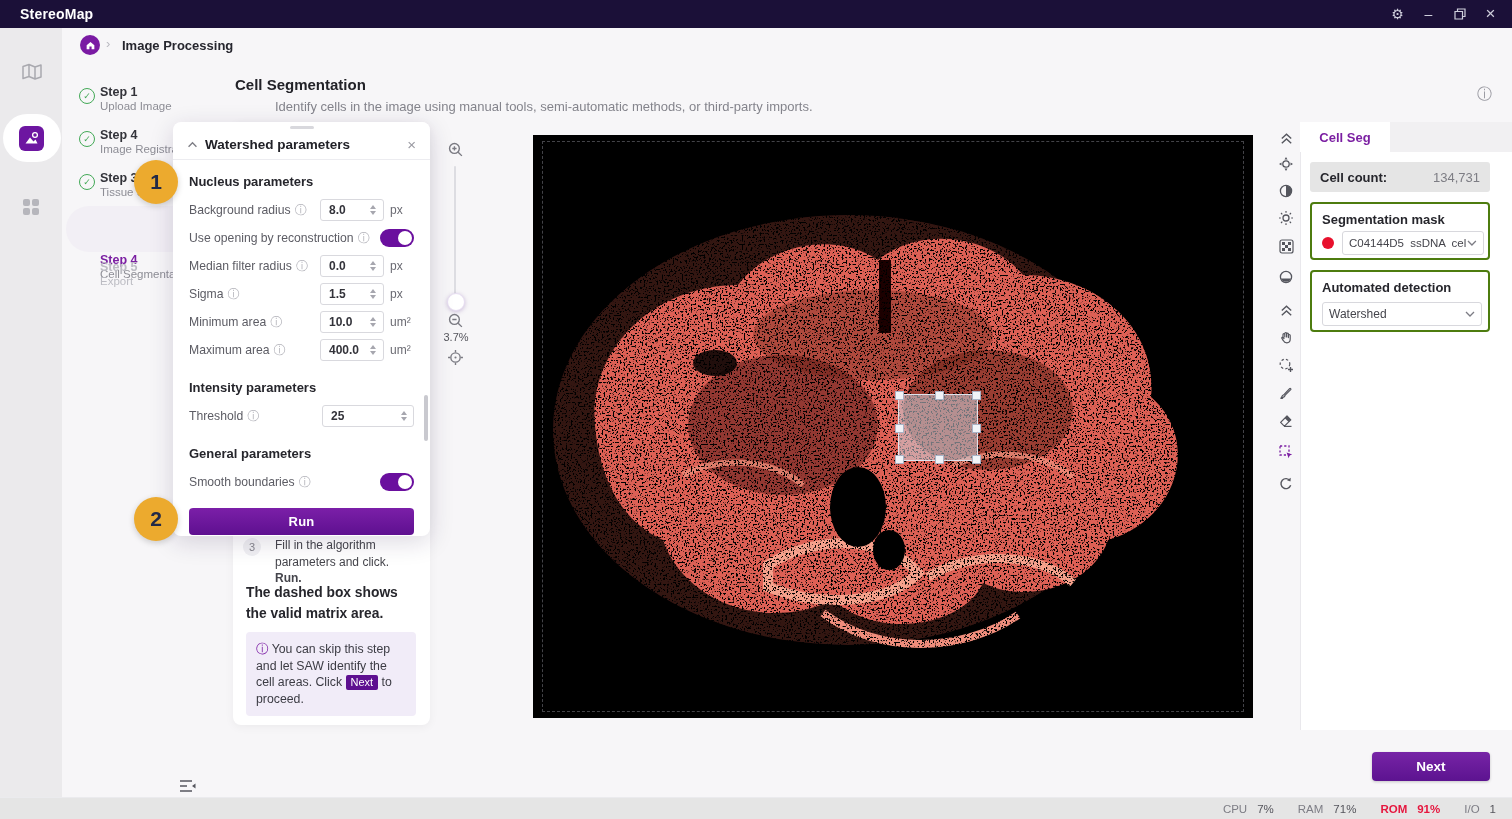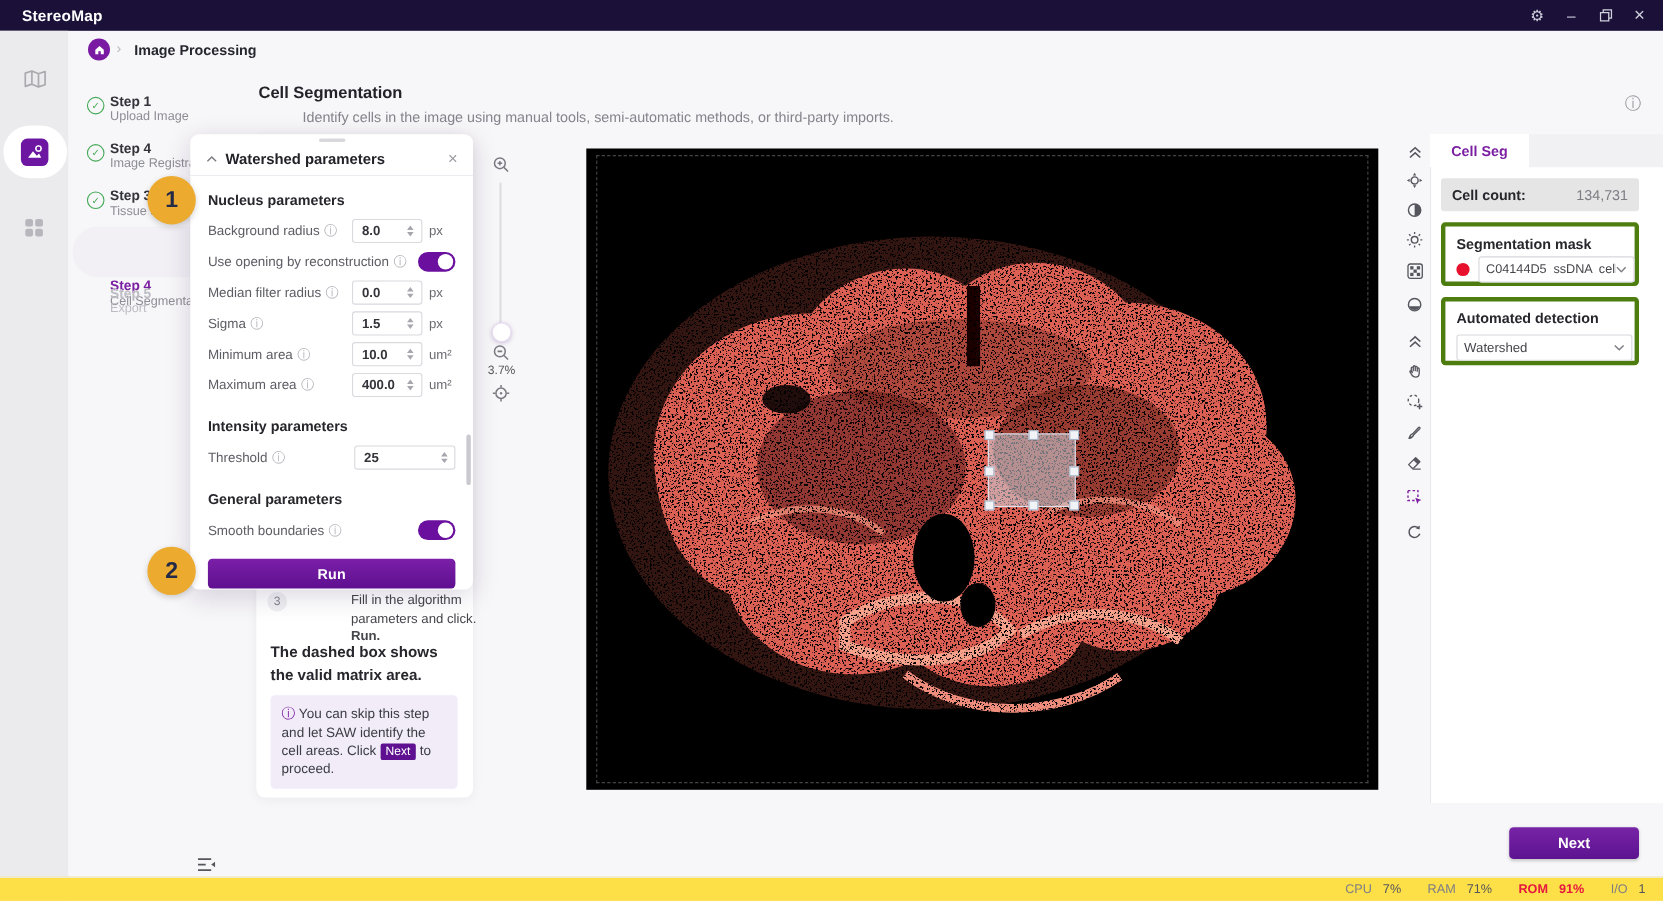--- a/index.html
+++ b/index.html
@@ -76,54 +76,54 @@
   .unit{font-size:12px;color:#6a6a72;width:24px;}
   .toggle{width:34px;height:18px;border-radius:9px;background:#6a0f9e;position:relative;}
   .toggle .knob{position:absolute;right:2px;top:2px;width:14px;height:14px;border-radius:50%;background:#fff;}
   .run-btn{margin-top:12px;height:27px;border-radius:4px;background:linear-gradient(180deg,#7b1fa8,#5e1090);
     color:#fff;font-size:13px;display:flex;align-items:center;justify-content:center;font-weight:bold;letter-spacing:.2px;}
   .dlg-scrollbar{position:absolute;right:2px;top:273px;width:4px;height:46px;border-radius:2px;background:#c9c9cf;}
 
   
   .guide{left:233px;top:122px;width:197px;height:603px;background:#fff;border-radius:8px;box-shadow:0 2px 10px rgba(0,0,0,.05);z-index:5;}
   .g3-circle{left:243px;top:538px;width:18px;height:18px;border-radius:50%;background:#f0f0f3;color:#85858d;font-size:11px;display:flex;align-items:center;justify-content:center;z-index:6;}
-  .g3-text{left:275px;top:537px;width:140px;font-size:12px;color:#45454c;line-height:16.5px;z-index:6;margin-left:44px;}
+  .g3-text{left:275px;top:537px;width:140px;font-size:12px;color:#45454c;line-height:16.5px;z-index:6;}
   .g-note{left:246px;top:583px;width:170px;font-size:13.8px;font-weight:bold;color:#26262c;line-height:20.5px;z-index:6;}
   .g-tip{left:246px;top:632px;width:170px;box-sizing:border-box;background:#f1ecf8;border-radius:4px;padding:9px 10px;font-size:12.3px;color:#3c3c44;line-height:16.5px;z-index:6;}
   .g-tip .tinfo{color:#7a1aa3;font-size:12.5px;}
   .next-badge{display:inline-block;background:#5e1090;color:#fff;font-size:11px;border-radius:2px;padding:0px 5px 1px;line-height:14px;}
 
   
   .badge{width:44px;height:44px;border-radius:50%;background:#ecaa2e;color:#232a47;font-size:21px;font-weight:bold;
     display:flex;align-items:center;justify-content:center;z-index:20;box-shadow:0 2px 6px rgba(0,0,0,.18);}
 
   
   .rtool{width:28px;height:28px;display:flex;align-items:center;justify-content:center;left:1272px;}
 
   
   .rpanel{left:1300px;top:122px;width:212px;height:608px;background:#fff;border-left:1px solid #e9e8ec;}
   .rtab-inactive{left:1390px;top:122px;width:122px;height:30px;background:#f1f0f2;}
   .rtab{left:1300px;top:122px;width:90px;height:30px;display:flex;align-items:center;justify-content:center;
     font-size:13px;font-weight:bold;color:#7b1fa2;background:#fff;}
   .cellcount{left:1310px;top:162px;width:180px;height:30px;background:#e5e5e5;border-radius:3px;display:flex;align-items:center;padding:0 10px;box-sizing:border-box;}
   .cc-label{font-size:13px;font-weight:bold;color:#26262c;}
   .cc-value{margin-left:auto;font-size:13px;color:#7d7d84;}
-  .rcard{background:#fff;border:4px solid #4d7c0f;border-radius:4px;box-sizing:border-box;}
+  .rcard{background:#fff;border:2px solid #4d7c0f;border-radius:4px;box-sizing:border-box;}
   .rcard-title{font-size:13px;font-weight:bold;color:#26262c;margin:8px 0 0 10px;}
   .mask-dot{position:absolute;left:10px;top:33px;width:12px;height:12px;border-radius:50%;background:#e8112d;}
   .selectbox{position:absolute;display:flex;align-items:center;border:1px solid #d8d8dd;border-radius:3px;background:#fff;
     font-size:11.5px;color:#45454c;padding:0 6px;box-sizing:border-box;height:24px;}
   .selectbox .chev{margin-left:auto;}
   .mask-select{left:30px;top:27px;width:142px;word-spacing:3px;}
   .det-select{left:10px;top:30px;width:160px;font-size:12px;}
 
   
   .next-btn{left:1372px;top:752px;width:118px;height:29px;border-radius:4px;background:linear-gradient(180deg,#7724a6,#5c1390);
     color:#fff;font-size:13.5px;font-weight:bold;display:flex;align-items:center;justify-content:center;box-shadow:0 1px 3px rgba(0,0,0,.2);}
-  .statusbar{left:0;top:797px;width:1512px;height:22px;background:#fde047;border-top:1px solid #ebebee;box-sizing:border-box;padding-left:22px;}
+  .statusbar{left:0;top:797px;width:1512px;height:22px;background:#e5e5e5;border-top:1px solid #ebebee;box-sizing:border-box;padding-left:22px;}
   .status-items{position:absolute;right:16px;top:0;height:22px;display:flex;align-items:center;gap:24px;font-size:11.5px;}
   .sgroup{display:flex;gap:10px;align-items:center;}
   .slabel{color:#7d7d85;}
   .sval{color:#55555c;}
   .alert{color:#e5173f;font-weight:bold;}
 </style>
 </head>
 <body>
 
 <div class="stage">

